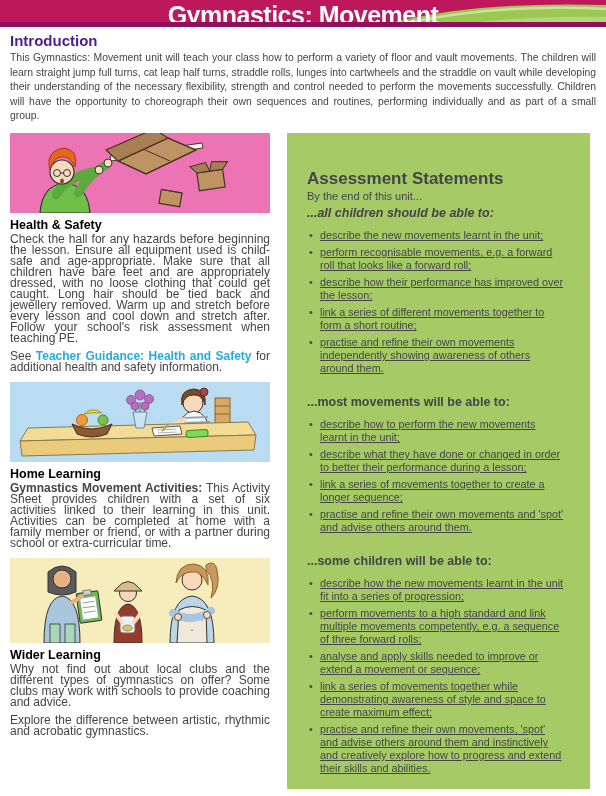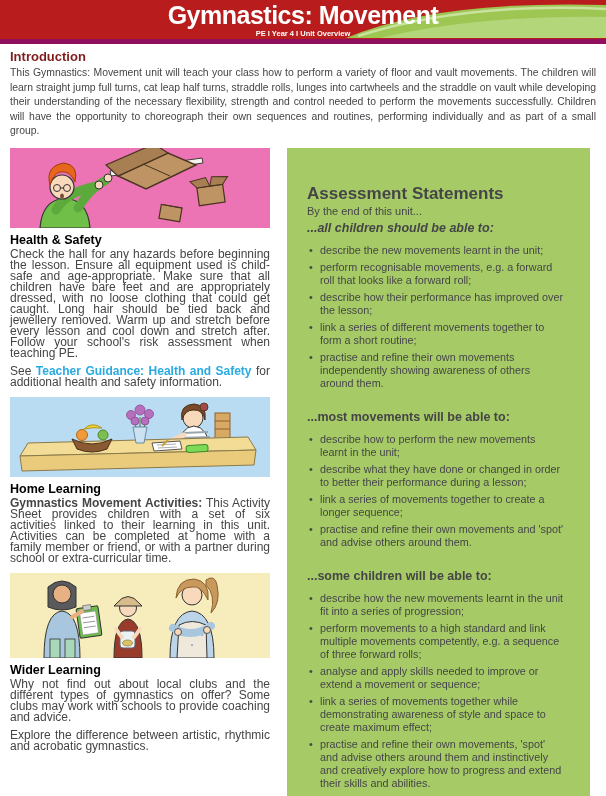--- a/index.html
+++ b/index.html
@@ -6,34 +6,34 @@
   html,body { background:#ffffff; }
   body {
     width:606px; height:796px; overflow:hidden;
     font-family:"Liberation Sans", sans-serif;
     color:#454548;
   }
   .page { width:606px; height:796px; position:relative; background:#fff; }
 
   
   .header {
-    position:relative; height:39px; background:#b91c1c; overflow:hidden;
+    position:relative; height:22px; background:#be185d; overflow:hidden;
     text-align:center;
   }
   .swirl { position:absolute; right:0; top:0; }
   .h-title {
     position:relative; z-index:2; color:#fff; font-weight:bold;
     font-size:25px; letter-spacing:-0.5px; line-height:27px; padding-top:2px;
   }
   .h-sub { position:relative; z-index:2; color:#fff; font-size:7.5px; font-weight:bold; }
   .accent-bar { height:5px; background:#90105E; }
 
   
   .intro { padding:5px 10px 0 10px; }
-  .intro h1 { font-size:13px; color:#7f1d1d; margin-bottom:2px; }
+  .intro h1 { font-size:15px; color:#4c1d95; margin-bottom:2px; }
   .intro p { font-size:10.4px; line-height:14.6px; text-align:justify; }
 
   
   .cols { display:flex; padding:0 16px 0 10px; margin-top:9px; align-items:stretch; }
   .left { width:260px; flex:0 0 260px; }
   .gap  { width:17px; flex:0 0 17px; }
   .panel {
     width:303px; flex:0 0 303px; background:#A6CB66;
     padding:36px 26px 0 20px; min-height:656px;
   }
@@ -44,21 +44,21 @@
   .left p { font-size:12px; line-height:11px; text-align:justify; }
   .left p + p { margin-top:7px; }
   .mt { margin-top:9px; }
   .link { color:#29ABE2; font-weight:bold; text-decoration:none; cursor:pointer; }
 
   
   .as-h { font-size:17px; line-height:20px; color:#454548; }
   .as-sub { font-size:11px; line-height:15px; }
   .panel h3 { font-size:12.5px; line-height:15px; margin:20px 0 8px 0; }
   .panel h3.first { margin-top:2px;font-style:italic; }
-  .panel ul { list-style:none; }
+  .panel ul { list-style:none;text-decoration:underline; }
   .panel li {
     position:relative; padding-left:13px; margin-bottom:4px;
     font-size:10.8px; line-height:13px;
   }
   .panel li::before { content:"\2022"; position:absolute; left:2px; top:0; }
 </style>
 </head>
 <body>
 
 <div class="page">

